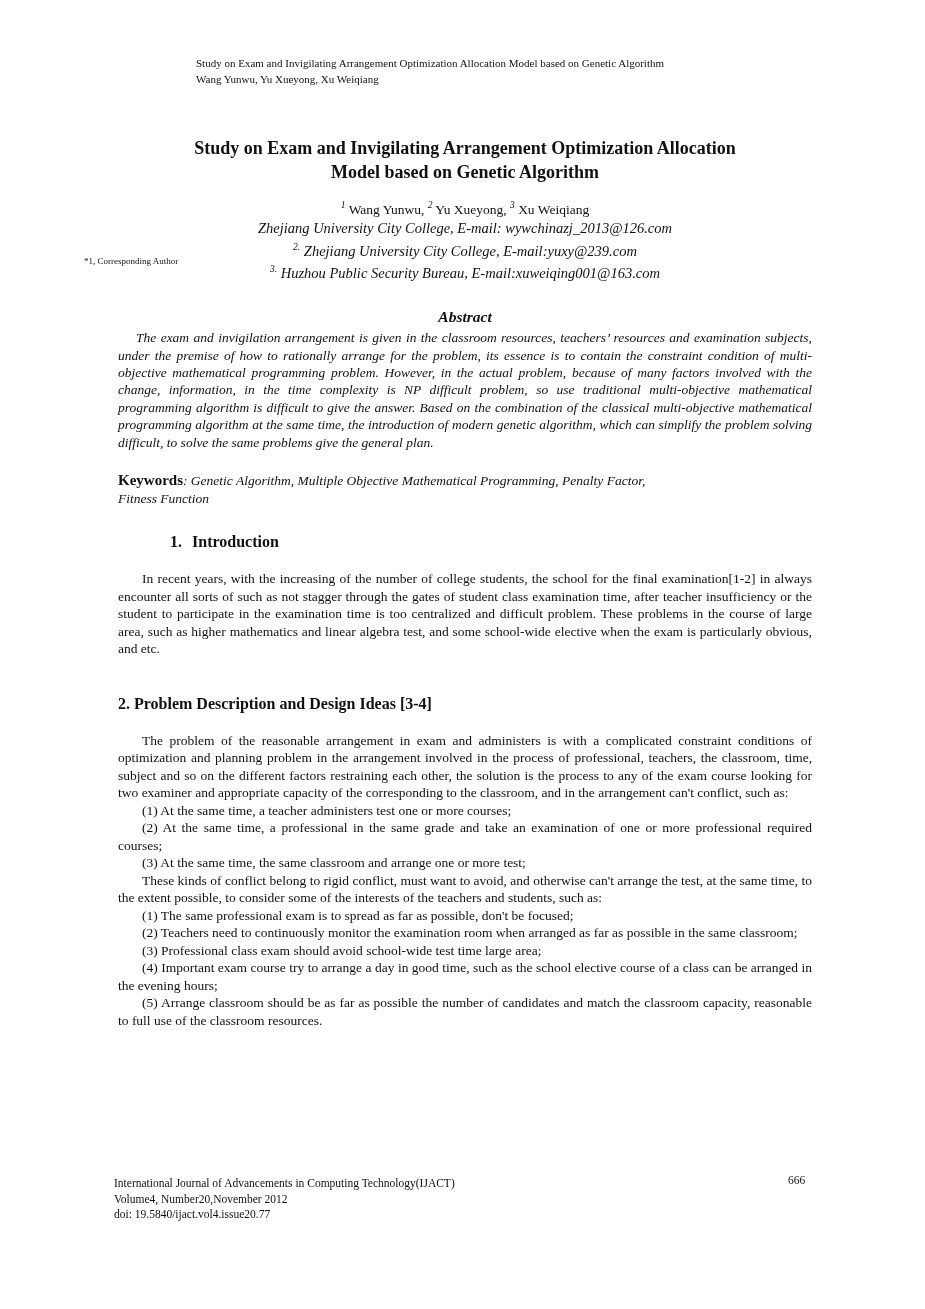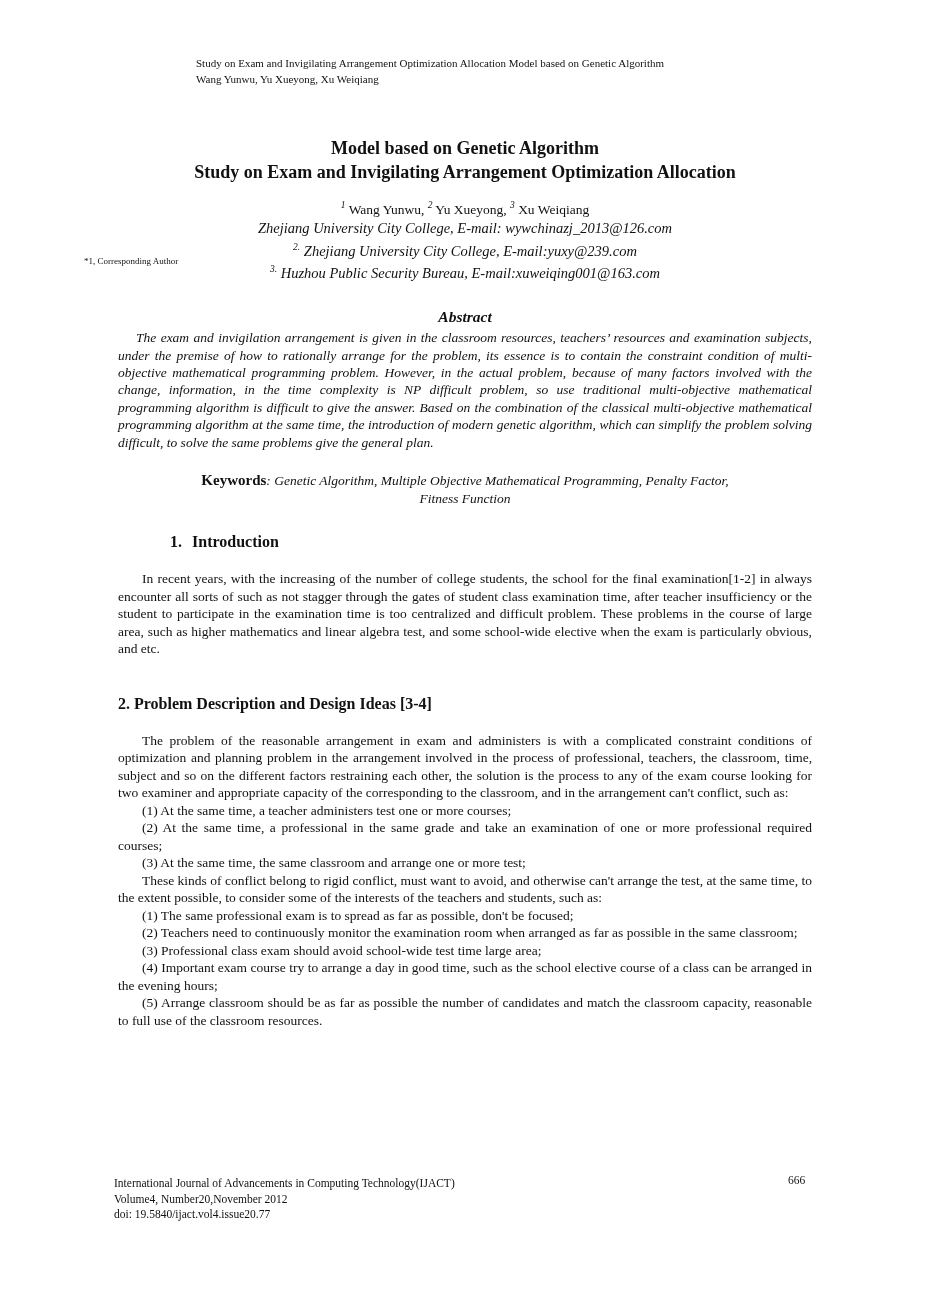--- a/index.html
+++ b/index.html
@@ -80,21 +80,21 @@
   .abstract-body {
     margin-top: 2px;
     font-style: italic;
     font-size: 13.5px;
     line-height: 17.4px;
     text-align: justify;
     text-indent: 18px;
   }
   .keywords {
     margin-top: 20px;
-    text-align: center;
+    text-align: left;
     font-size: 13.5px;
     line-height: 18px;
     font-style: italic;
   }
   .keywords .kw-label {
     font-style: normal;
     font-weight: bold;
     font-size: 15px;
   }
   .section-heading {
@@ -147,22 +147,22 @@
 <div class="page">
 
   <div class="running-head">
     <div>Study on Exam and Invigilating Arrangement Optimization Allocation Model based on Genetic Algorithm</div>
     <div>Wang Yunwu, Yu Xueyong, Xu Weiqiang</div>
   </div>
 
   <div class="content">
 
     <div class="title">
+      <div>Study on Exam and Invigilating Arrangement Optimization Allocation</div>
       <div>Model based on Genetic Algorithm</div>
-      <div>Study on Exam and Invigilating Arrangement Optimization Allocation</div>
     </div>
 
     <div class="authors">
       <span class="corr-note">*1, Corresponding Author</span>
       <div class="authors-names">
         <sup>1</sup><span> Wang Yunwu, </span><sup>2</sup><span> Yu Xueyong, </span><sup>3</sup><span> Xu Weiqiang</span>
       </div>
       <div class="affil">
         <span>Zhejiang University City College, E-mail: wywchinazj_2013@126.com</span>
       </div>

